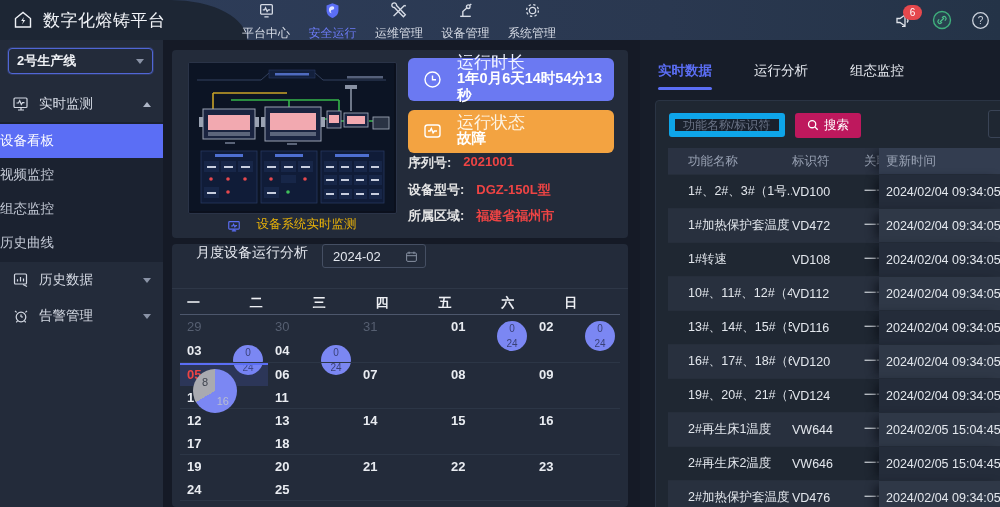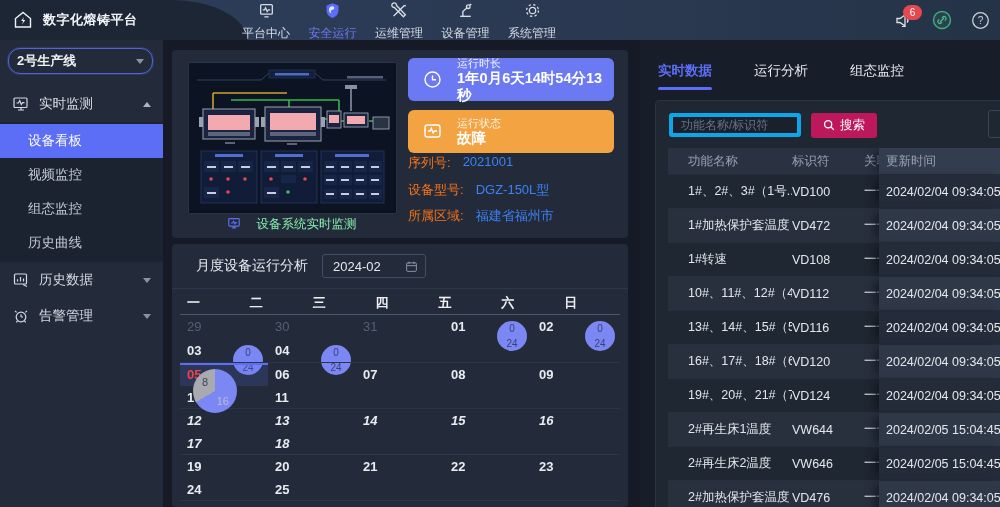--- a/index.html
+++ b/index.html
@@ -9,72 +9,72 @@
     font-family:"Liberation Sans","DejaVu Sans",sans-serif;
     font-size:13px;
   }
   
   .header{position:absolute;left:0;top:0;width:1000px;height:40px;background:#1d2634;z-index:20;}
   .header-swoosh{position:absolute;left:170px;right:0;top:0;bottom:0;
     background:linear-gradient(90deg,#2d3c58,#2a3850 60%,#243347);}
   .header-swoosh::before{content:"";position:absolute;left:-1px;bottom:0;width:78px;height:40px;
     background:#1d2634;border-top-right-radius:80px 42px;}
   .logo-wrap{position:absolute;left:12px;top:0;height:40px;display:flex;align-items:center;gap:9px;z-index:2;}
-  .logo-wrap .app-title{font-size:13px;font-weight:bold;color:#f2f4f8;letter-spacing:.5px;}
+  .logo-wrap .app-title{font-size:17px;font-weight:normal;color:#f2f4f8;letter-spacing:.5px;}
   .main-nav{position:absolute;left:238px;top:0;width:322px;height:40px;display:flex;
     justify-content:space-between;align-items:center;z-index:2;}
   .nav-item{display:flex;flex-direction:column;align-items:center;justify-content:center;gap:8px;
     color:#d7dce6;cursor:pointer;min-width:56px;padding-top:2px;}
   .nav-item .nv-label{font-size:12px;line-height:13px;}
   .nav-item.active{color:#6c7bf7;}
   .nav-item.active .nv-label{color:#6c7bf7;}
   .header-right{position:absolute;right:10px;top:0;height:40px;display:flex;align-items:center;gap:19px;z-index:2;}
   .h-icon{position:relative;cursor:pointer;display:flex;align-items:center;}
   .badge{position:absolute;top:-6px;right:-9px;background:#e5484d;color:#fff;font-size:10px;
     min-width:15px;height:15px;border-radius:8px;display:flex;align-items:center;justify-content:center;padding:0 2px;}
   
   .sidebar{position:absolute;left:0;top:40px;width:163px;height:467px;background:#232b3a;z-index:10;}
   .line-select{position:absolute;left:8px;top:8px;width:145px;height:26px;border:1px solid #5166d6;
-    border-radius:12px;box-shadow:0 0 0 1px rgba(81,102,214,.25);display:flex;align-items:center;
+    border-radius:4px;box-shadow:0 0 0 1px rgba(81,102,214,.25);display:flex;align-items:center;
     padding:0 8px;box-sizing:border-box;cursor:pointer;background:#232b3a;}
   .line-select .ls-label{flex:1;font-size:13px;font-weight:bold;color:#f0f2f6;}
   .caret-down{width:0;height:0;border-left:4px solid transparent;border-right:4px solid transparent;
     border-top:5px solid #8a93a6;}
   .caret-up{width:0;height:0;border-left:4px solid transparent;border-right:4px solid transparent;
     border-bottom:5px solid #aeb6c6;}
   .side-menu{position:absolute;left:0;top:46px;width:163px;}
   .side-group{height:36px;display:flex;align-items:center;padding:0 12px;cursor:pointer;color:#d4d9e3;}
   .side-group .sg-icon{width:18px;display:flex;}
   .side-group .sg-label{flex:1;margin-left:9px;font-size:13.5px;}
   .side-sub-wrap{background:#1b2230;padding:2px 0;}
-  .side-sub{height:34px;display:flex;align-items:center;padding-left:28px;font-size:13.5px;
+  .side-sub{height:34px;display:flex;align-items:center;font-size:13.5px;
     color:#c4cad6;cursor:pointer;}
   .side-sub.active{background:#5b6ef5;color:#ffffff;}
   
   .card{position:absolute;background:#232b3a;border-radius:4px;}
   .card-device{left:172px;top:50px;width:456px;height:188px;}
   .scada-box{position:absolute;left:16px;top:12px;width:207px;height:150px;background:#0b101d;
     border:1px solid #2a3347;border-radius:2px;overflow:hidden;}
-  .scada-link{position:absolute;left:16px;top:166px;width:207px;display:flex;align-items:flex-start;
-    justify-content:center;gap:16px;color:#86efac;font-size:12.5px;cursor:pointer;}
+  .scada-link{position:absolute;left:16px;top:166px;width:207px;display:flex;align-items:flex-end;
+    justify-content:center;gap:16px;color:#eab308;font-size:12.5px;cursor:pointer;}
   .stat-card{position:absolute;left:236px;width:206px;height:43px;border-radius:6px;display:flex;
     align-items:center;padding-left:14px;box-sizing:border-box;gap:14px;color:#fff;}
   .stat-card.runtime{top:8px;background:#6b79f2;}
   .stat-card.status{top:60px;background:#f3a341;}
-  .stat-card .st-label{font-size:11px;color:#eef1ff;line-height:14px;}
+  .stat-card .st-label{font-size:17px;color:#eef1ff;line-height:14px;}
   .stat-card.status .st-label{color:#fdf3e2;}
   .stat-card .st-value{font-size:14.5px;font-weight:bold;line-height:17px;}
   .dev-info{position:absolute;left:236px;top:104px;width:212px;}
   .info-row{display:flex;margin-bottom:8.5px;font-size:13px;}
-  .info-row .if-label{color:#f97316;margin-right:12px;}
-  .info-row .if-value{color:#3b82f6;font-weight:normal;}
+  .info-row .if-label{color:#e5e5e5;margin-right:12px;font-weight:bold;}
+  .info-row .if-value{color:#ef4444;font-weight:bold;}
   
   .card-month{left:172px;top:244px;width:456px;height:263px;overflow:hidden;}
   .cm-head{position:absolute;left:0;top:0;right:0;height:44px;border-bottom:1px solid #2e3747;
-    display:flex;align-items:center;padding-left:24px;}
+    display:flex;padding-left:24px;}
   .cm-title{font-size:14px;color:#e6e9f0;}
   .month-input{margin-left:14px;width:104px;height:24px;border:1px solid #454f63;border-radius:3px;
     background:transparent;color:#e3e7ee;font-size:13px;padding:0 24px 0 10px;box-sizing:border-box;
     position:relative;display:flex;align-items:center;cursor:pointer;}
   .month-input .cal-ic{position:absolute;right:7px;top:5px;}
   .calendar{position:absolute;left:8px;right:8px;top:50px;}
   .cal-week-head{display:grid;grid-template-columns:repeat(7,1fr);height:20px;
     border-bottom:1px solid #4d576c;}
   .cal-wd{font-size:13px;font-weight:bold;color:#eef0f4;padding-left:7px;}
   .cal-row{display:grid;grid-template-columns:repeat(5,1fr);position:relative;}
@@ -94,21 +94,21 @@
   .pie.big .lb2{bottom:6px;right:8px;color:#b9bed0;font-size:11px;}
   
   .right-panel{position:absolute;left:640px;top:40px;right:0;bottom:0;background:#171d29;}
   .tabs{position:absolute;left:18px;top:22px;display:flex;gap:42px;}
   .tab{font-size:13.5px;color:#e8ebf1;cursor:pointer;padding-bottom:10px;position:relative;}
   .tab.active{color:#5b6ef5;font-weight:bold;}
   .tab.active::after{content:"";position:absolute;left:0;right:0;bottom:0;height:3px;background:#5b6ef5;border-radius:2px;}
   .rp-card{position:absolute;left:15px;top:60px;right:-6px;bottom:-6px;background:#1f2732;
     border:1px solid #2a3444;border-radius:4px;}
   .search-row{position:absolute;left:13px;top:11px;right:0;height:26px;display:flex;align-items:center;}
-  .search-input{width:132px;height:24px;background:#1a212d;border:4px solid #0ea5e9;border-radius:3px;
+  .search-input{width:116px;height:24px;background:#1a212d;border:6px solid #0ea5e9;border-radius:3px;
     color:#ec4899;font-size:12px;padding:0 8px;box-sizing:border-box;outline:none;
     font-family:"Liberation Sans","DejaVu Sans",sans-serif;}
   .search-input::placeholder{color:#6a7386;}
   .search-btn{margin-left:10px;height:25px;padding:0 12px;background:#be185d;border:none;border-radius:3px;
     color:#fff;font-size:12.5px;display:flex;align-items:center;gap:5px;cursor:pointer;
     font-family:"Liberation Sans","DejaVu Sans",sans-serif;}
   .edge-box{position:absolute;right:-25px;top:-2px;width:40px;height:26px;border:1px solid #3a4456;border-radius:3px;}
   .rt-table{position:absolute;left:12px;top:47px;right:0;bottom:0;overflow:hidden;}
   .t-row{position:relative;height:33px;display:flex;align-items:center;font-size:12.5px;color:#e3e7ed;}
   .t-row.head{height:26px;background:#2a3242;color:#98a1b3;font-size:12.5px;}
@@ -485,21 +485,21 @@
           <div class="cal-cell">
             <span class="d">09</span>
           </div>
           <div class="cal-cell">
             <span class="d">10</span>
           </div>
           <div class="cal-cell">
             <span class="d">11</span>
           </div>
         </div>
-        <div class="cal-row" style="height: 45px; font-style: italic;">
+        <div class="cal-row" style="height: 45px;">
           <div class="cal-cell">
             <span class="d">12</span>
           </div>
           <div class="cal-cell">
             <span class="d">13</span>
           </div>
           <div class="cal-cell">
             <span class="d">14</span>
           </div>
           <div class="cal-cell">

